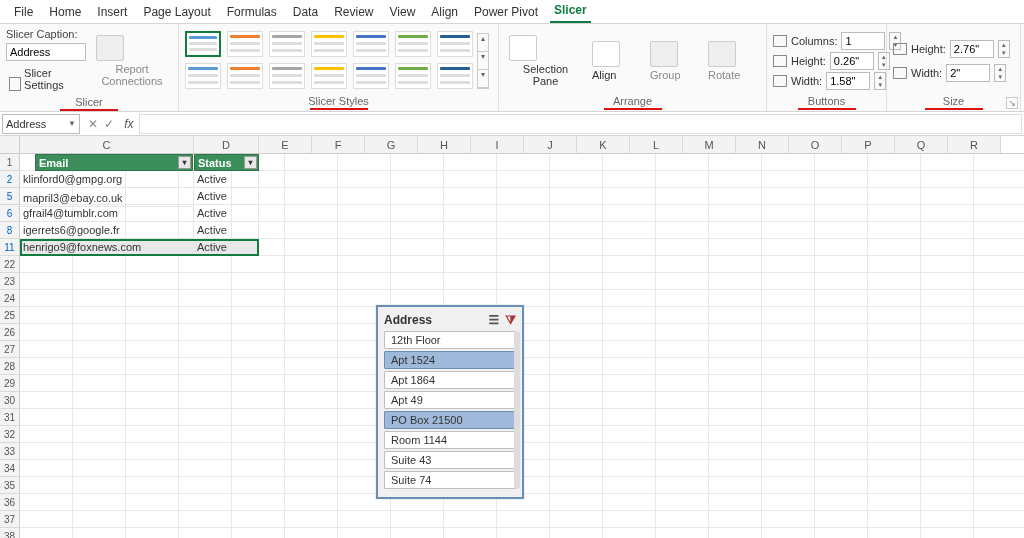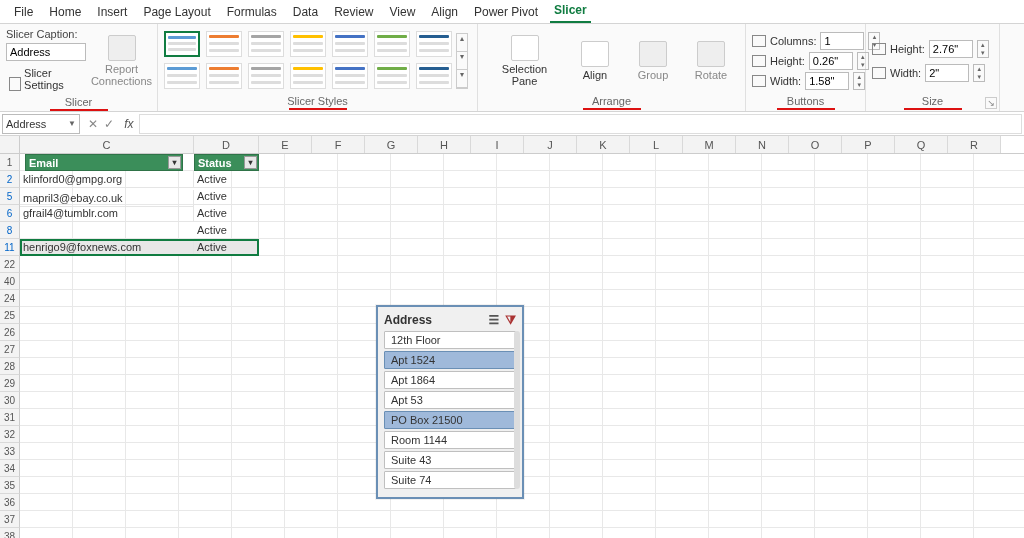--- a/index.html
+++ b/index.html
@@ -16,21 +16,21 @@
 .group-label { text-align: center; font-size: 11px; color: #666; padding: 2px 0; position: relative; }
 .group-label.underline::after { content:""; display:block; width: 58px; height: 2px; background:#d11; margin: 0 auto; position: relative; top:1px;}
 .group-content { display: flex; align-items: center; gap: 6px; flex:1; }
 
 
 .slicer-left { display:flex; flex-direction:column; gap:3px; font-size:11px; }
 .slicer-left label { color:#444; }
 .slicer-left input { width: 80px; height: 18px; border:1px solid #bbb; padding:1px 3px; font-size:11px; background:#fff;}
 .slicer-settings { display:flex; align-items:flex-end; gap:3px; padding:2px 2px; border:1px solid transparent; font-size:11px;}
 .icon-box { width:14px;height:14px;border:1px solid #888;display:inline-block;}
-.big-btn { display:flex; flex-direction:column; align-items:center; gap:2px; font-size:11px; color:#888; padding:2px 4px; min-width:56px;}
+.big-btn { display:flex; flex-direction:column; gap:2px; font-size:11px; color:#888; padding:2px 4px; min-width:56px;}
 .big-btn .bigicon { width:28px;height:26px; border:1px solid #ccc; background:#eee; border-radius:2px;}
 .big-btn.enabled { color:#333; }
 
 
 .gallery { display:grid; grid-template-columns: repeat(7, 38px); grid-template-rows: 28px 28px; gap:4px; align-content:center; padding-right: 14px; position: relative;}
 .gallery-scroller { position:absolute; right:0; top:2px; width:12px; height:56px; border:1px solid #ccc; display:flex; flex-direction:column;}
 .gallery-scroller div{flex:1;text-align:center;font-size:8px;color:#666;border-bottom:1px solid #ccc;}
 .swatch { width:36px; height:26px; border:1px solid #ddd; display:flex; flex-direction:column; justify-content:space-around; padding:2px; background:#fff;}
 .swatch.sel { border:2px solid #107c41; }
 .swatch .bar{height:3px; border-radius:1px;}
@@ -99,21 +99,21 @@
     <div class="tab">Data</div>
     <div class="tab">Review</div>
     <div class="tab">View</div>
     <div class="tab">Align</div>
     <div class="tab">Power Pivot</div>
     <div class="tab active">Slicer</div>
   </div>
 
 <div class="ribbon">
 
-  <div class="group" style="width:158px">
+  <div class="group" style="width:179px">
     <div class="group-content">
       <div class="slicer-left">
         <label>Slicer Caption:</label>
         <input value="Address" style="">
         <div class="slicer-settings">
           <span class="icon-box"></span>
           <span>Slicer Settings</span>
         </div>
       </div>
       <div class="big-btn">
@@ -327,66 +327,67 @@
     </div>
   <div class="rows">
     <div class="rownums" id="rownums">
         <div class="rn">1</div>
         <div class="rn blue">2</div>
         <div class="rn blue">5</div>
         <div class="rn blue">6</div>
         <div class="rn blue">8</div>
         <div class="rn blue">11</div>
         <div class="rn">22</div>
-        <div class="rn">40</div>
+        <div class="rn">23</div>
         <div class="rn">24</div>
         <div class="rn">25</div>
         <div class="rn">26</div>
         <div class="rn">27</div>
         <div class="rn">28</div>
         <div class="rn">29</div>
         <div class="rn">30</div>
         <div class="rn">31</div>
         <div class="rn">32</div>
         <div class="rn">33</div>
         <div class="rn">34</div>
         <div class="rn">35</div>
         <div class="rn">36</div>
         <div class="rn">37</div>
         <div class="rn">38</div>
       </div>
     <div class="cells" id="cells" style="width: 1004px; height: 450px; background-image: repeating-linear-gradient(transparent 0px, transparent 16px, rgb(232, 232, 232) 16px, rgb(232, 232, 232) 17px), repeating-linear-gradient(to right, transparent 0px, transparent 52px, rgb(232, 232, 232) 52px, rgb(232, 232, 232) 53px);">
-    <div class="cell hdr-cell" style="left: 5px; top: 0px; width: 158px;">Email<div class="filter-icon">▾</div></div>
+    <div class="cell hdr-cell" style="left: 15px; top: 0px; width: 158px;">Email<div class="filter-icon">▾</div></div>
         <div class="cell hdr-cell" style="left: 174px; top: 0px; width: 65px;">Status<div class="filter-icon">▾</div></div>
         <div class="cell" style="left: 0px; top: 17px; width: 174px;">klinford0@gmpg.org</div>
         <div class="cell" style="left: 174px; top: 17px; width: 65px;">Active</div>
         <div class="cell" style="left: 0px; top: 36px; width: 174px;">mapril3@ebay.co.uk</div>
         <div class="cell" style="left: 174px; top: 34px; width: 65px;">Active</div>
         <div class="cell" style="left: 0px; top: 51px; width: 174px;">gfrail4@tumblr.com</div>
         <div class="cell" style="left: 174px; top: 51px; width: 65px;">Active</div>
+        <div class="cell" style="left: 0px; top: 68px; width: 174px;">igerrets6@google.fr</div>
         <div class="cell" style="left: 174px; top: 68px; width: 65px;">Active</div>
         <div class="cell sel-row" style="left: 0px; top: 85px; width: 174px;">henrigo9@foxnews.com</div>
         <div class="cell sel-row" style="left: 174px; top: 85px; width: 65px;">Active</div>
         <div class="sel-border" style="left: 0px; top: 85px; width: 239px; height: 17px;"></div>
       </div>
   </div>
 
   <div class="slicer-panel">
     <div class="slicer-title">
       <span>Address</span>
       <div class="ticons">
         <span style="color:#555;">☰</span>
         <span>⧩</span>
       </div>
     </div>
     <div class="slicer-items" id="slicer-items">
       <div class="slicer-item">12th Floor</div>
         <div class="slicer-item sel">Apt 1524</div>
         <div class="slicer-item">Apt 1864</div>
-        <div class="slicer-item">Apt 53</div>
+        <div class="slicer-item">Apt 49</div>
         <div class="slicer-item sel">PO Box 21500</div>
         <div class="slicer-item">Room 1144</div>
         <div class="slicer-item">Suite 43</div>
         <div class="slicer-item">Suite 74</div>
         <div class="slicer-scroll"></div>
     </div>
   </div>
 </div>
 
 </body></html>

